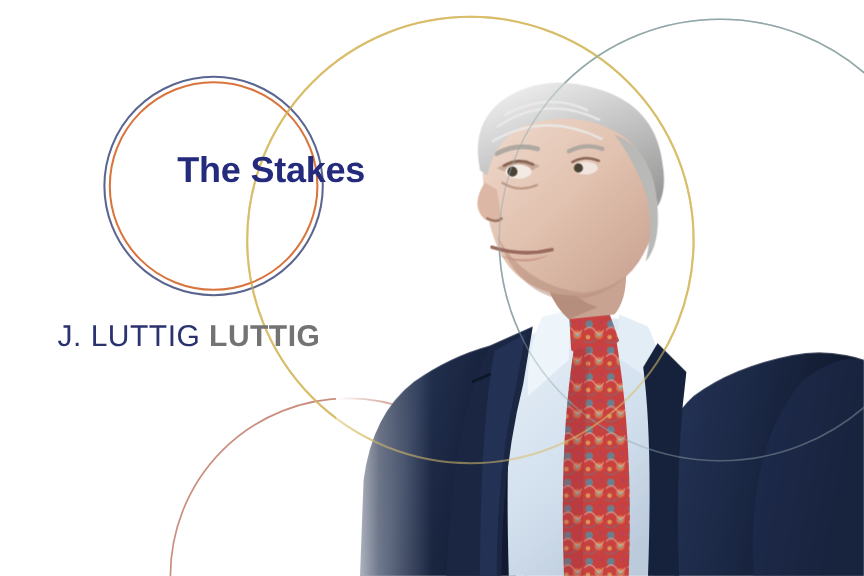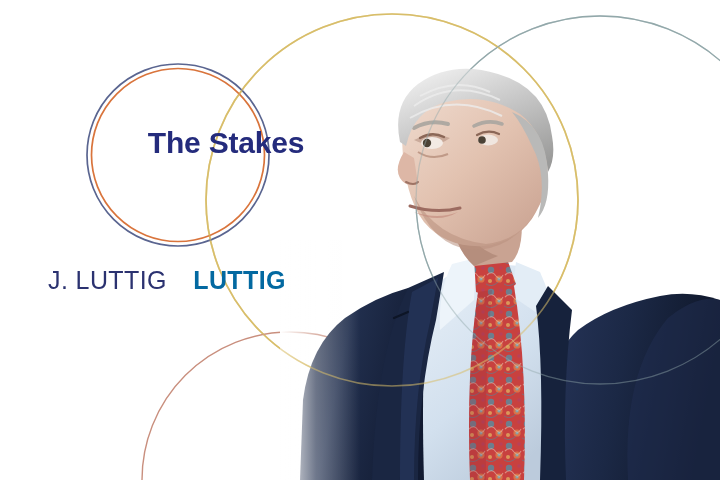--- a/index.html
+++ b/index.html
@@ -36,21 +36,21 @@
   .byline{
     position:absolute;
     left:48px; top:268px;
     font-size:25px;
     letter-spacing:0.4px;
     color:#2B3270;
     white-space:nowrap;
     line-height:1;
   }
   .byline .first{font-weight:400;}
-  .byline .last{font-weight:bold;color:#0369a1;margin-left:19px;}
+  .byline .last{font-weight:bold;color:#737373;}
 </style>
 </head>
 <body>
 
 <div id="stage">
 
   <svg id="rings" viewBox="0 0 720 480">
 
     <circle cx="392" cy="200" r="186" fill="none" stroke="#D8BE6A" stroke-width="1.7"></circle>
 

